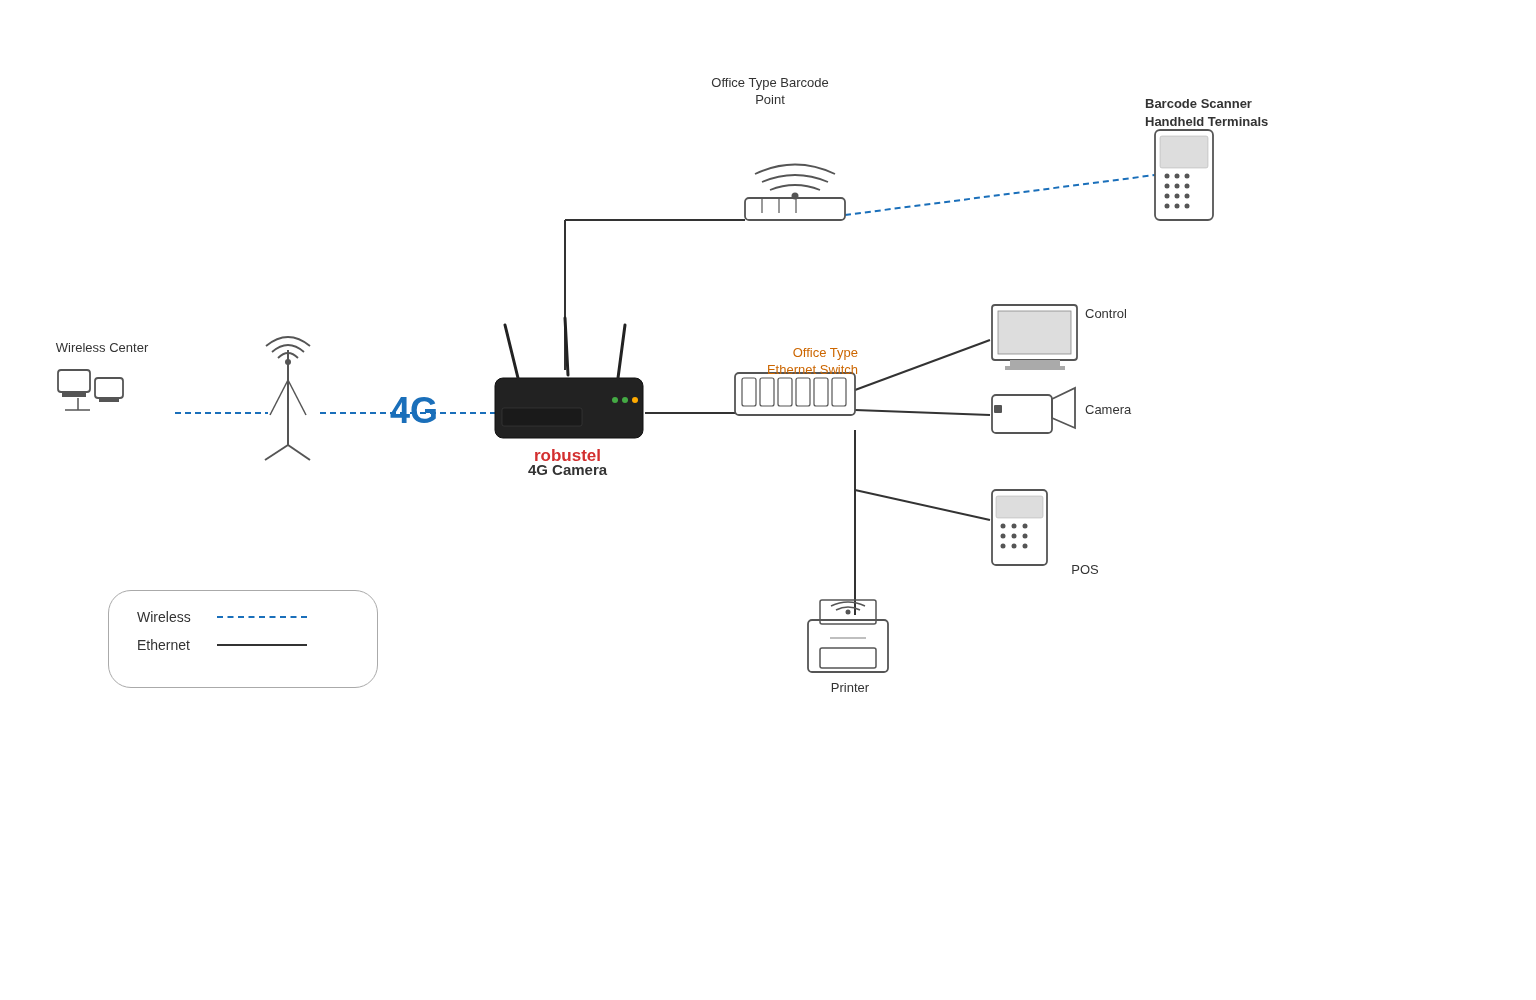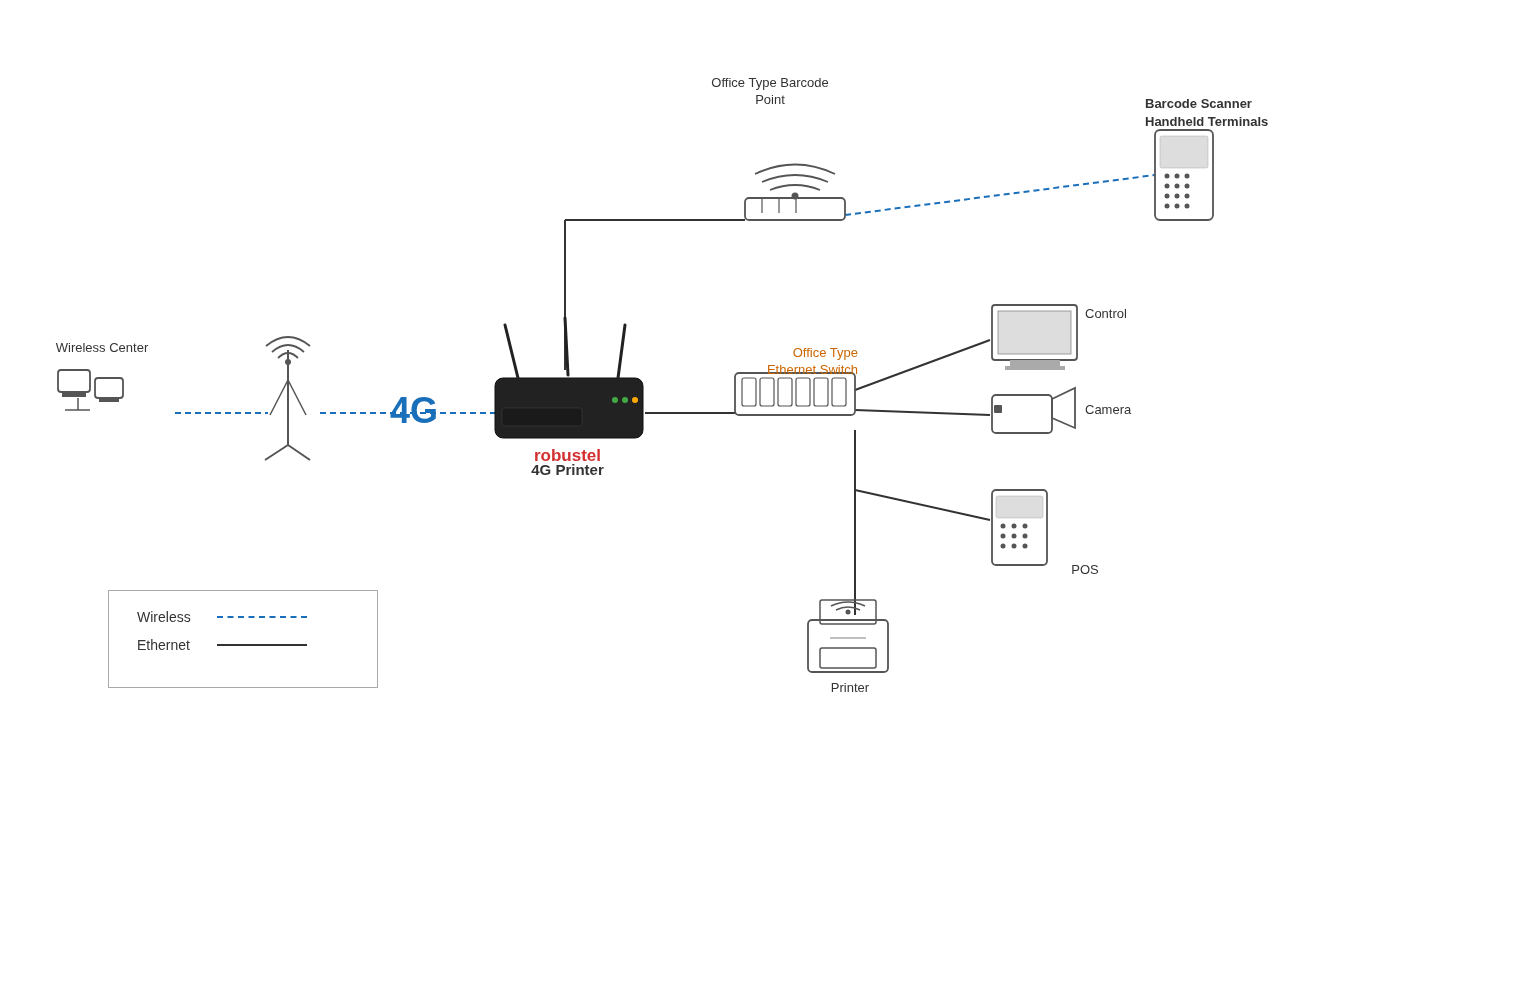--- a/index.html
+++ b/index.html
@@ -40,21 +40,21 @@
       font-size: 32px;
       font-weight: bold;
       color: #1a6fba;
     }
     .label-orange {
       color: #cc6600;
     }
     .legend-box {
       position: absolute;
       border: 1.5px solid #aaa;
-      border-radius: 0;
+      border-radius: 23px;
       padding: 18px 28px;
       background: #fff;
     }
     .legend-row {
       display: flex;
       align-items: center;
       margin-bottom: 12px;
       font-size: 14px;
       color: #333;
     }
@@ -198,21 +198,21 @@
   </svg>
 
   <div class="label" style="left:42px; top:340px; width:120px; text-align:center;">Wireless Center</div>
 
   <div class="label-4g" style="left:390px; top:390px; color:#1a6fba; font-size:36px; font-weight:bold;">4G</div>
 
 
   <div class="label" style="left:490px; top:445px; width:155px; text-align:center;">
     <span style="color:#d32f2f; font-weight:bold; font-size:17px;">robustel</span>
   </div>
-  <div class="label" style="left:490px; top:460px; width:155px; text-align:center; font-size:15px; font-weight:bold; color:#333;">4G Printer</div>
+  <div class="label" style="left:490px; top:460px; width:155px; text-align:center; font-size:15px; font-weight:bold; color:#333;">4G Camera</div>
 
   <div class="label" style="left:700px; top:75px; width:140px; text-align:center;">
     <span>Office Type
 Barcode Point</span>
   </div>
 
   <div class="label label-orange" style="left:718px; top:345px; width:140px; text-align:right; color:#cc6600;">Office Type<br>Ethernet Switch</div>
 
   <div class="label" style="left:1085px; top:306px; width:100px; text-align:left;">Control</div>
 

